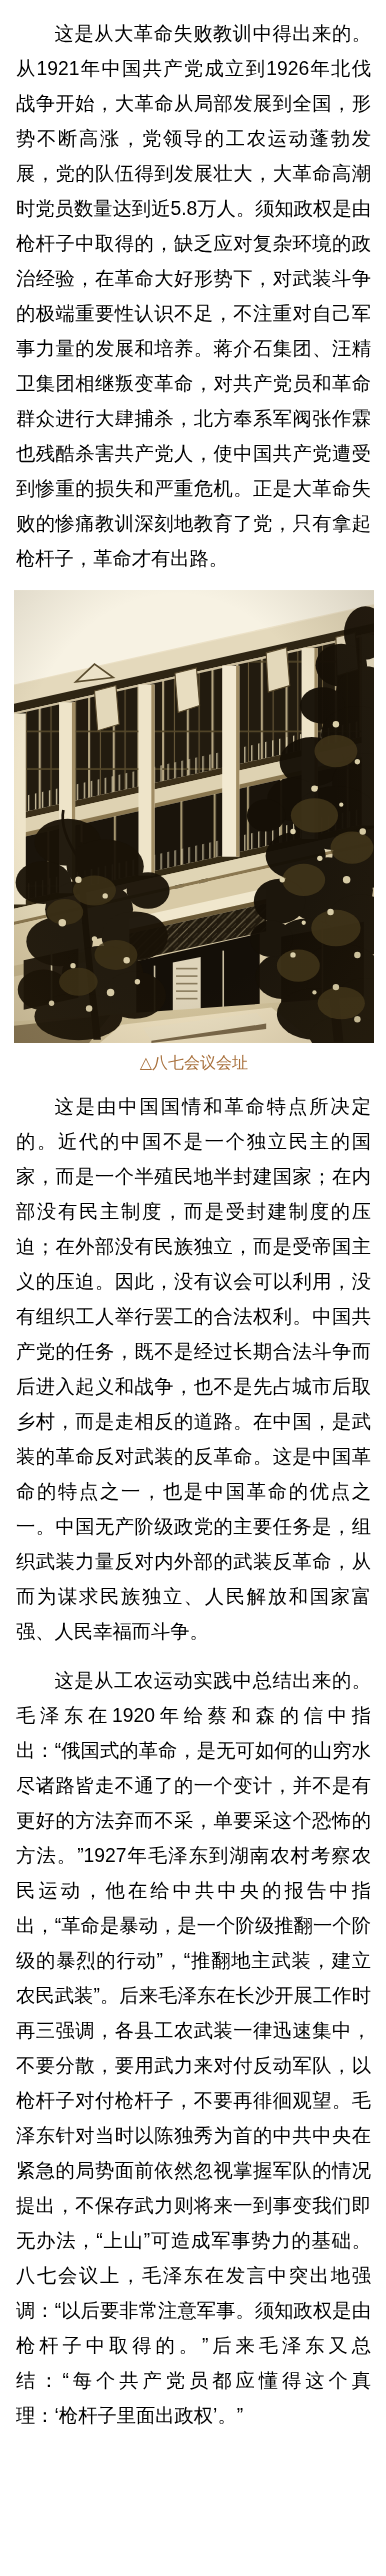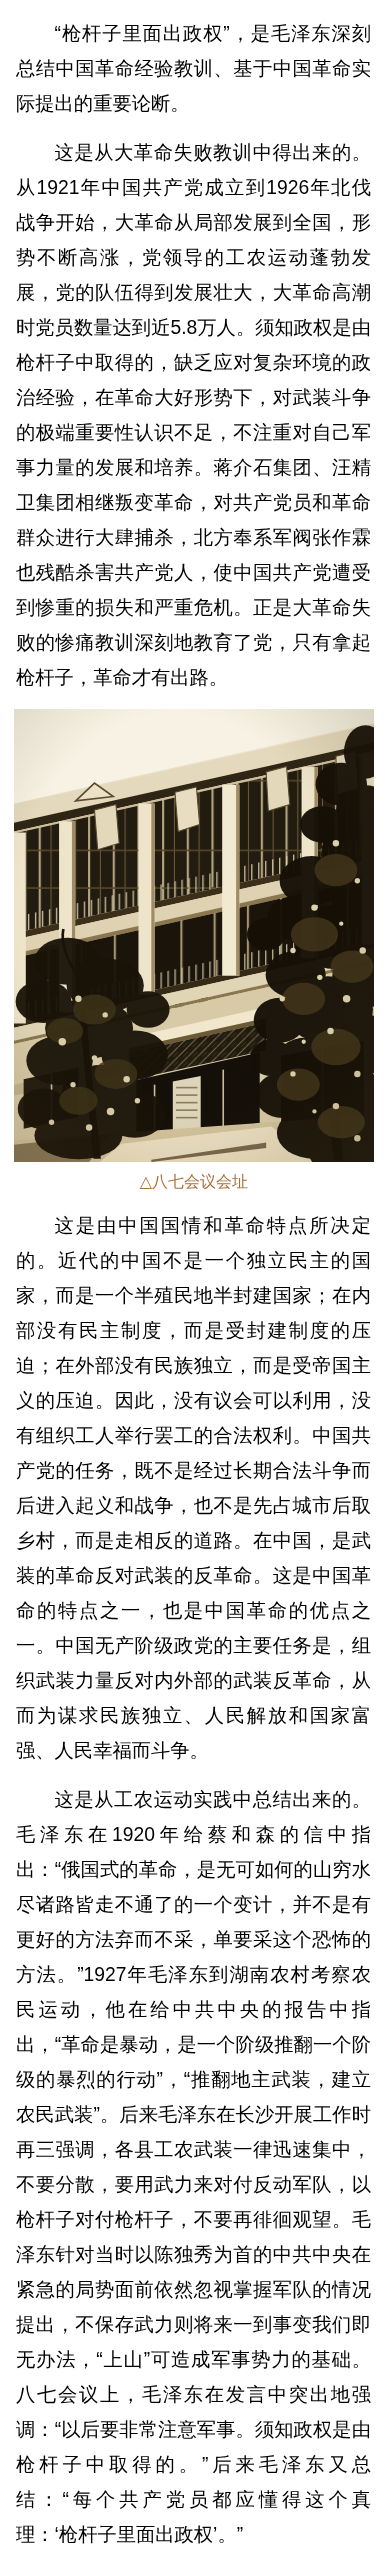--- a/index.html
+++ b/index.html
@@ -50,21 +50,20 @@
     color: #a8703c;
     font-weight: 400;
   }
 </style>
 </head>
 <body>
 
 <div class="page">
   <article class="article">
 
-    <p class="para">“枪杆子里面出政权”，是毛泽东深刻总结中国革命经验教训、基于中国革命实际提出的重要论断。</p>
 
     <p class="para">这是从大革命失败教训中得出来的。从1921年中国共产党成立到1926年北伐战争开始，大革命从局部发展到全国，形势不断高涨，党领导的工农运动蓬勃发展，党的队伍得到发展壮大，大革命高潮时党员数量达到近5.8万人。须知政权是由枪杆子中取得的，缺乏应对复杂环境的政治经验，在革命大好形势下，对武装斗争的极端重要性认识不足，不注重对自己军事力量的发展和培养。蒋介石集团、汪精卫集团相继叛变革命，对共产党员和革命群众进行大肆捕杀，北方奉系军阀张作霖也残酷杀害共产党人，使中国共产党遭受到惨重的损失和严重危机。正是大革命失败的惨痛教训深刻地教育了党，只有拿起枪杆子，革命才有出路。</p>
 
     <figure class="figure">
       <div class="photo">
         <svg width="360" height="453" viewBox="0 0 671 844" xmlns="http://www.w3.org/2000/svg">
           <defs>
             <linearGradient id="wall" x1="0" y1="0" x2="0" y2="1">
               <stop offset="0" stop-color="#eee4cb"></stop>
               <stop offset="1" stop-color="#d6c7a3"></stop>

